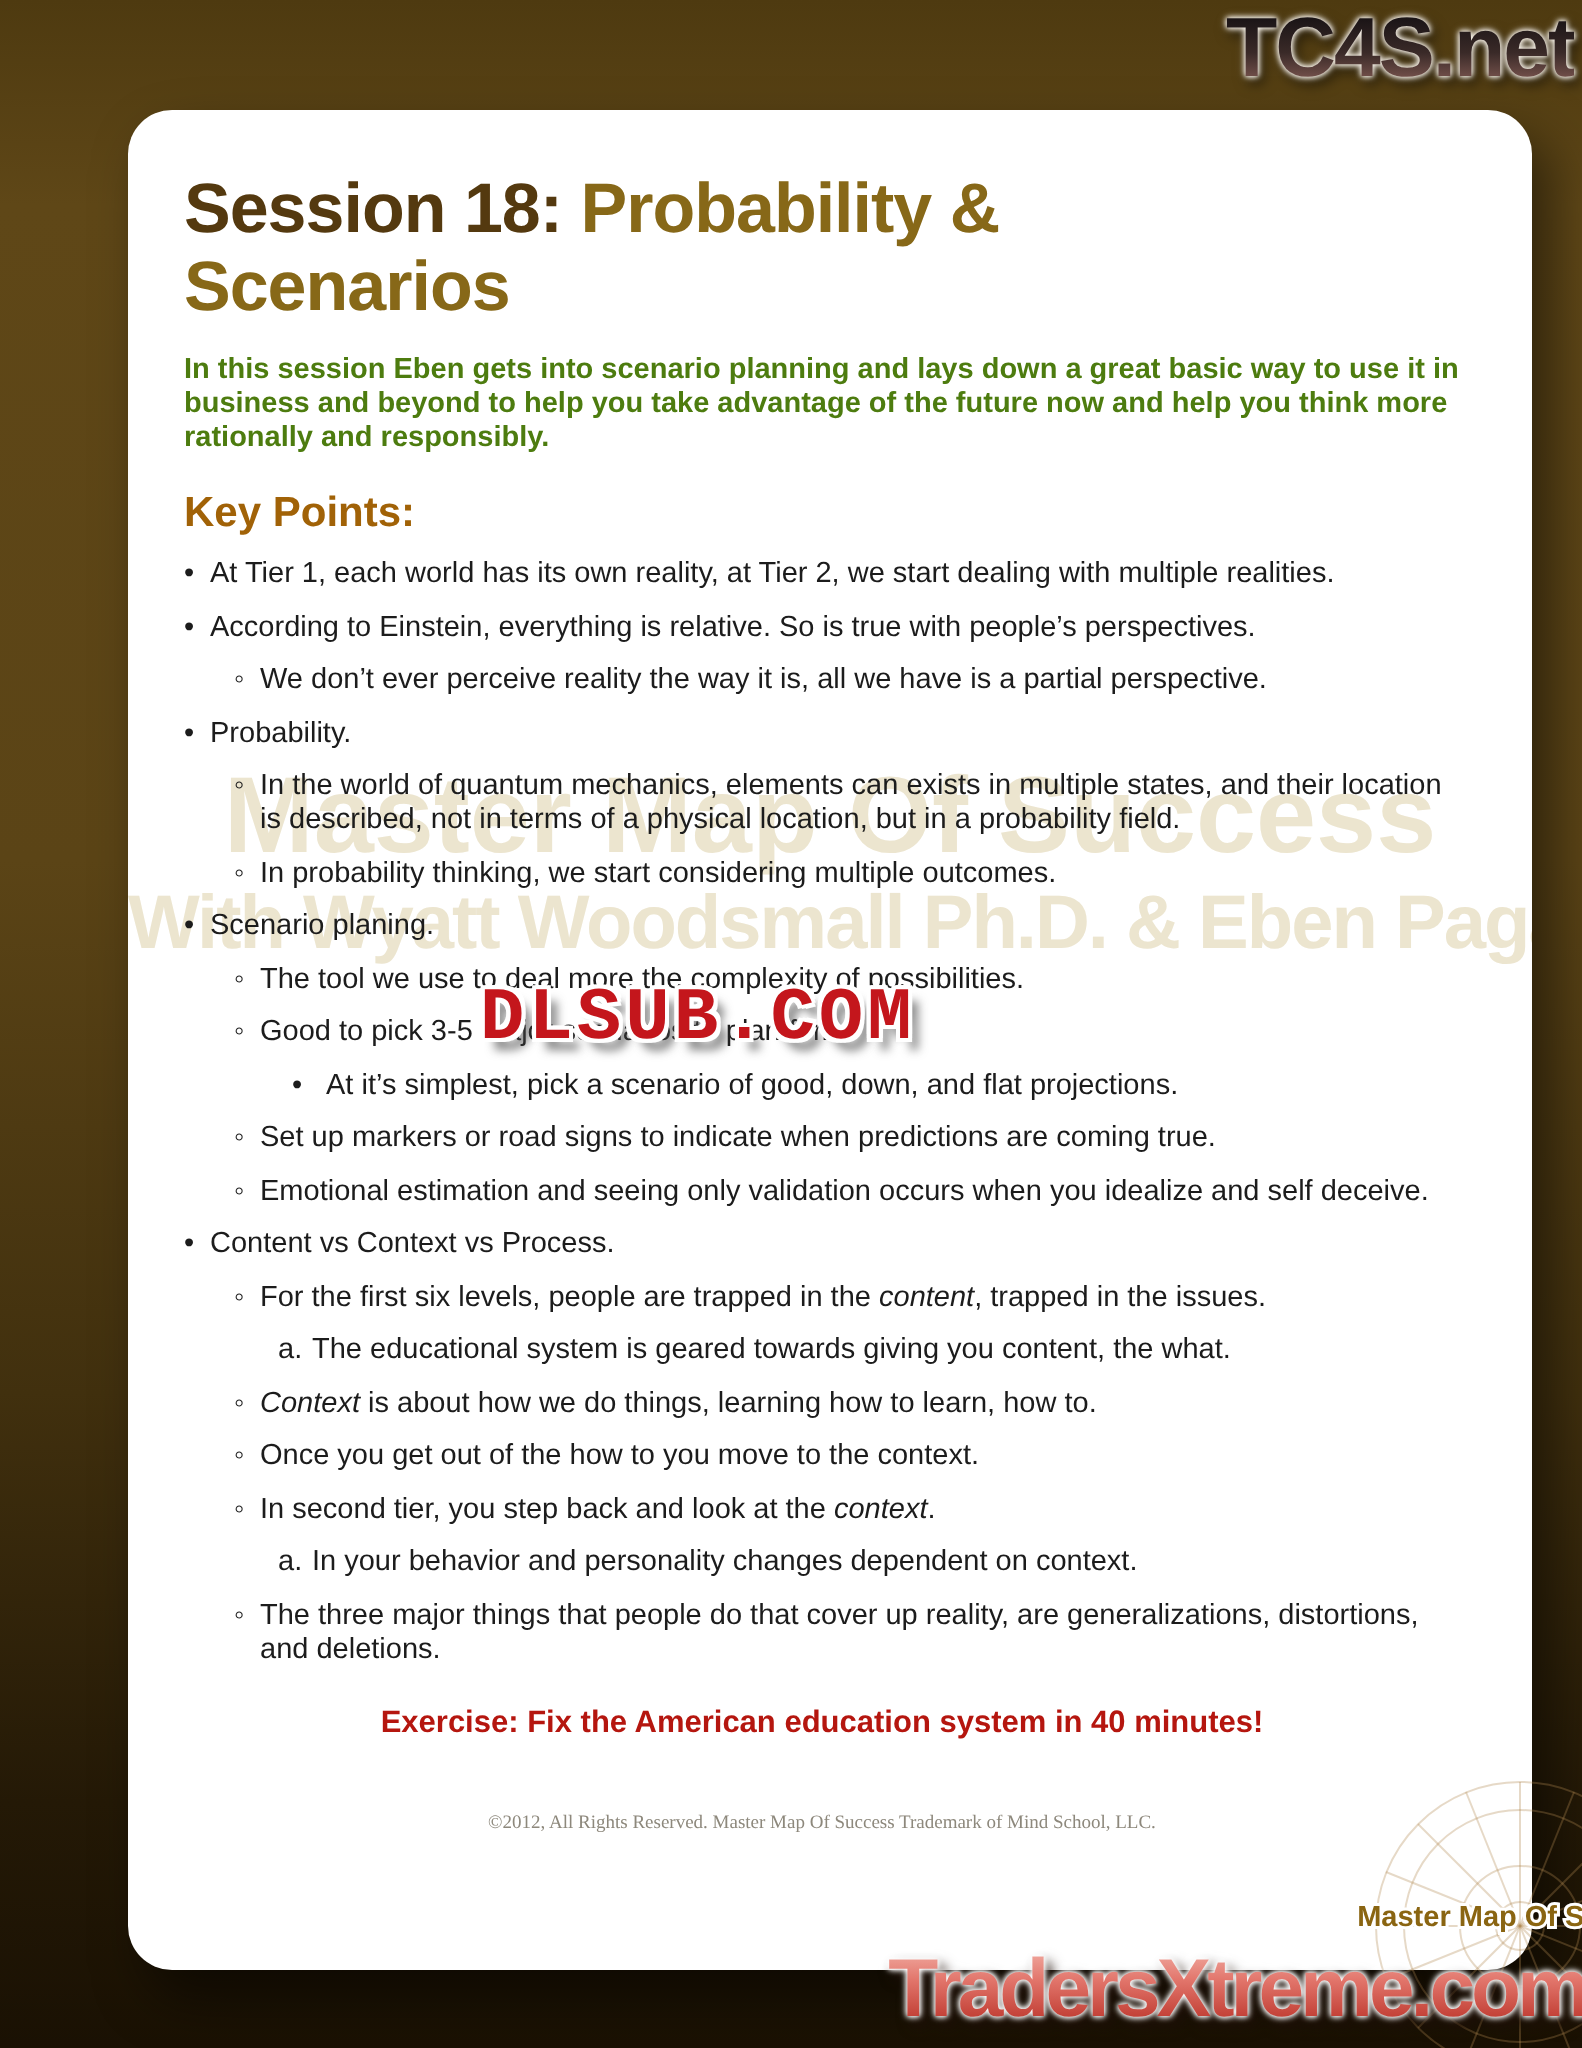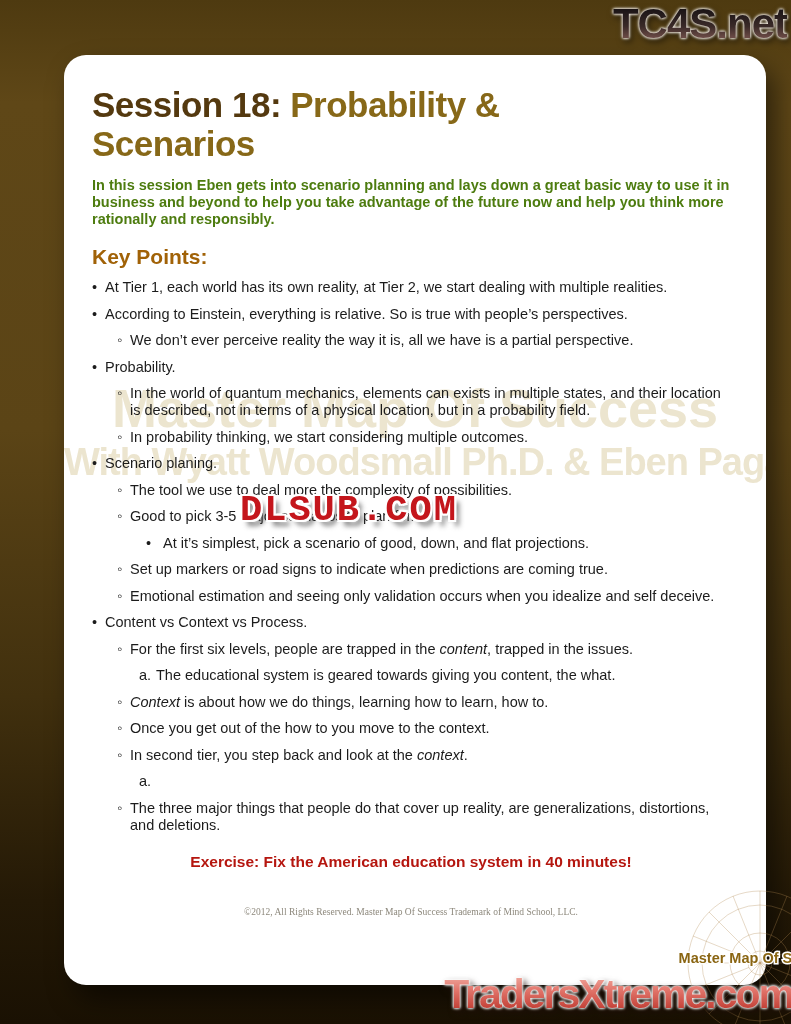--- a/index.html
+++ b/index.html
@@ -152,20 +152,21 @@
           <div class="li l2">
             <span class="marker">◦</span>
             <span class="txt"><span>Once you get out of the how to you move to the context.</span></span>
           </div>
           <div class="li l2">
             <span class="marker">◦</span>
             <span class="txt"><span>In second tier, you step back and look at the </span><em>context</em><span>.</span></span>
           </div>
           <div class="li la">
             <span class="marker">a.</span>
+            <span class="txt"><span>In your behavior and personality changes dependent on context.</span></span>
           </div>
           <div class="li l2">
             <span class="marker">◦</span>
             <span class="txt"><span>The three major things that people do that cover up reality, are generalizations, distortions, and deletions.</span></span>
           </div>
         </div>
 
       <p class="exercise">Exercise: Fix the American education system in 40 minutes!</p>
 
       <p class="copyright">©2012, All Rights Reserved. Master Map Of Success Trademark of Mind School, LLC.</p>

